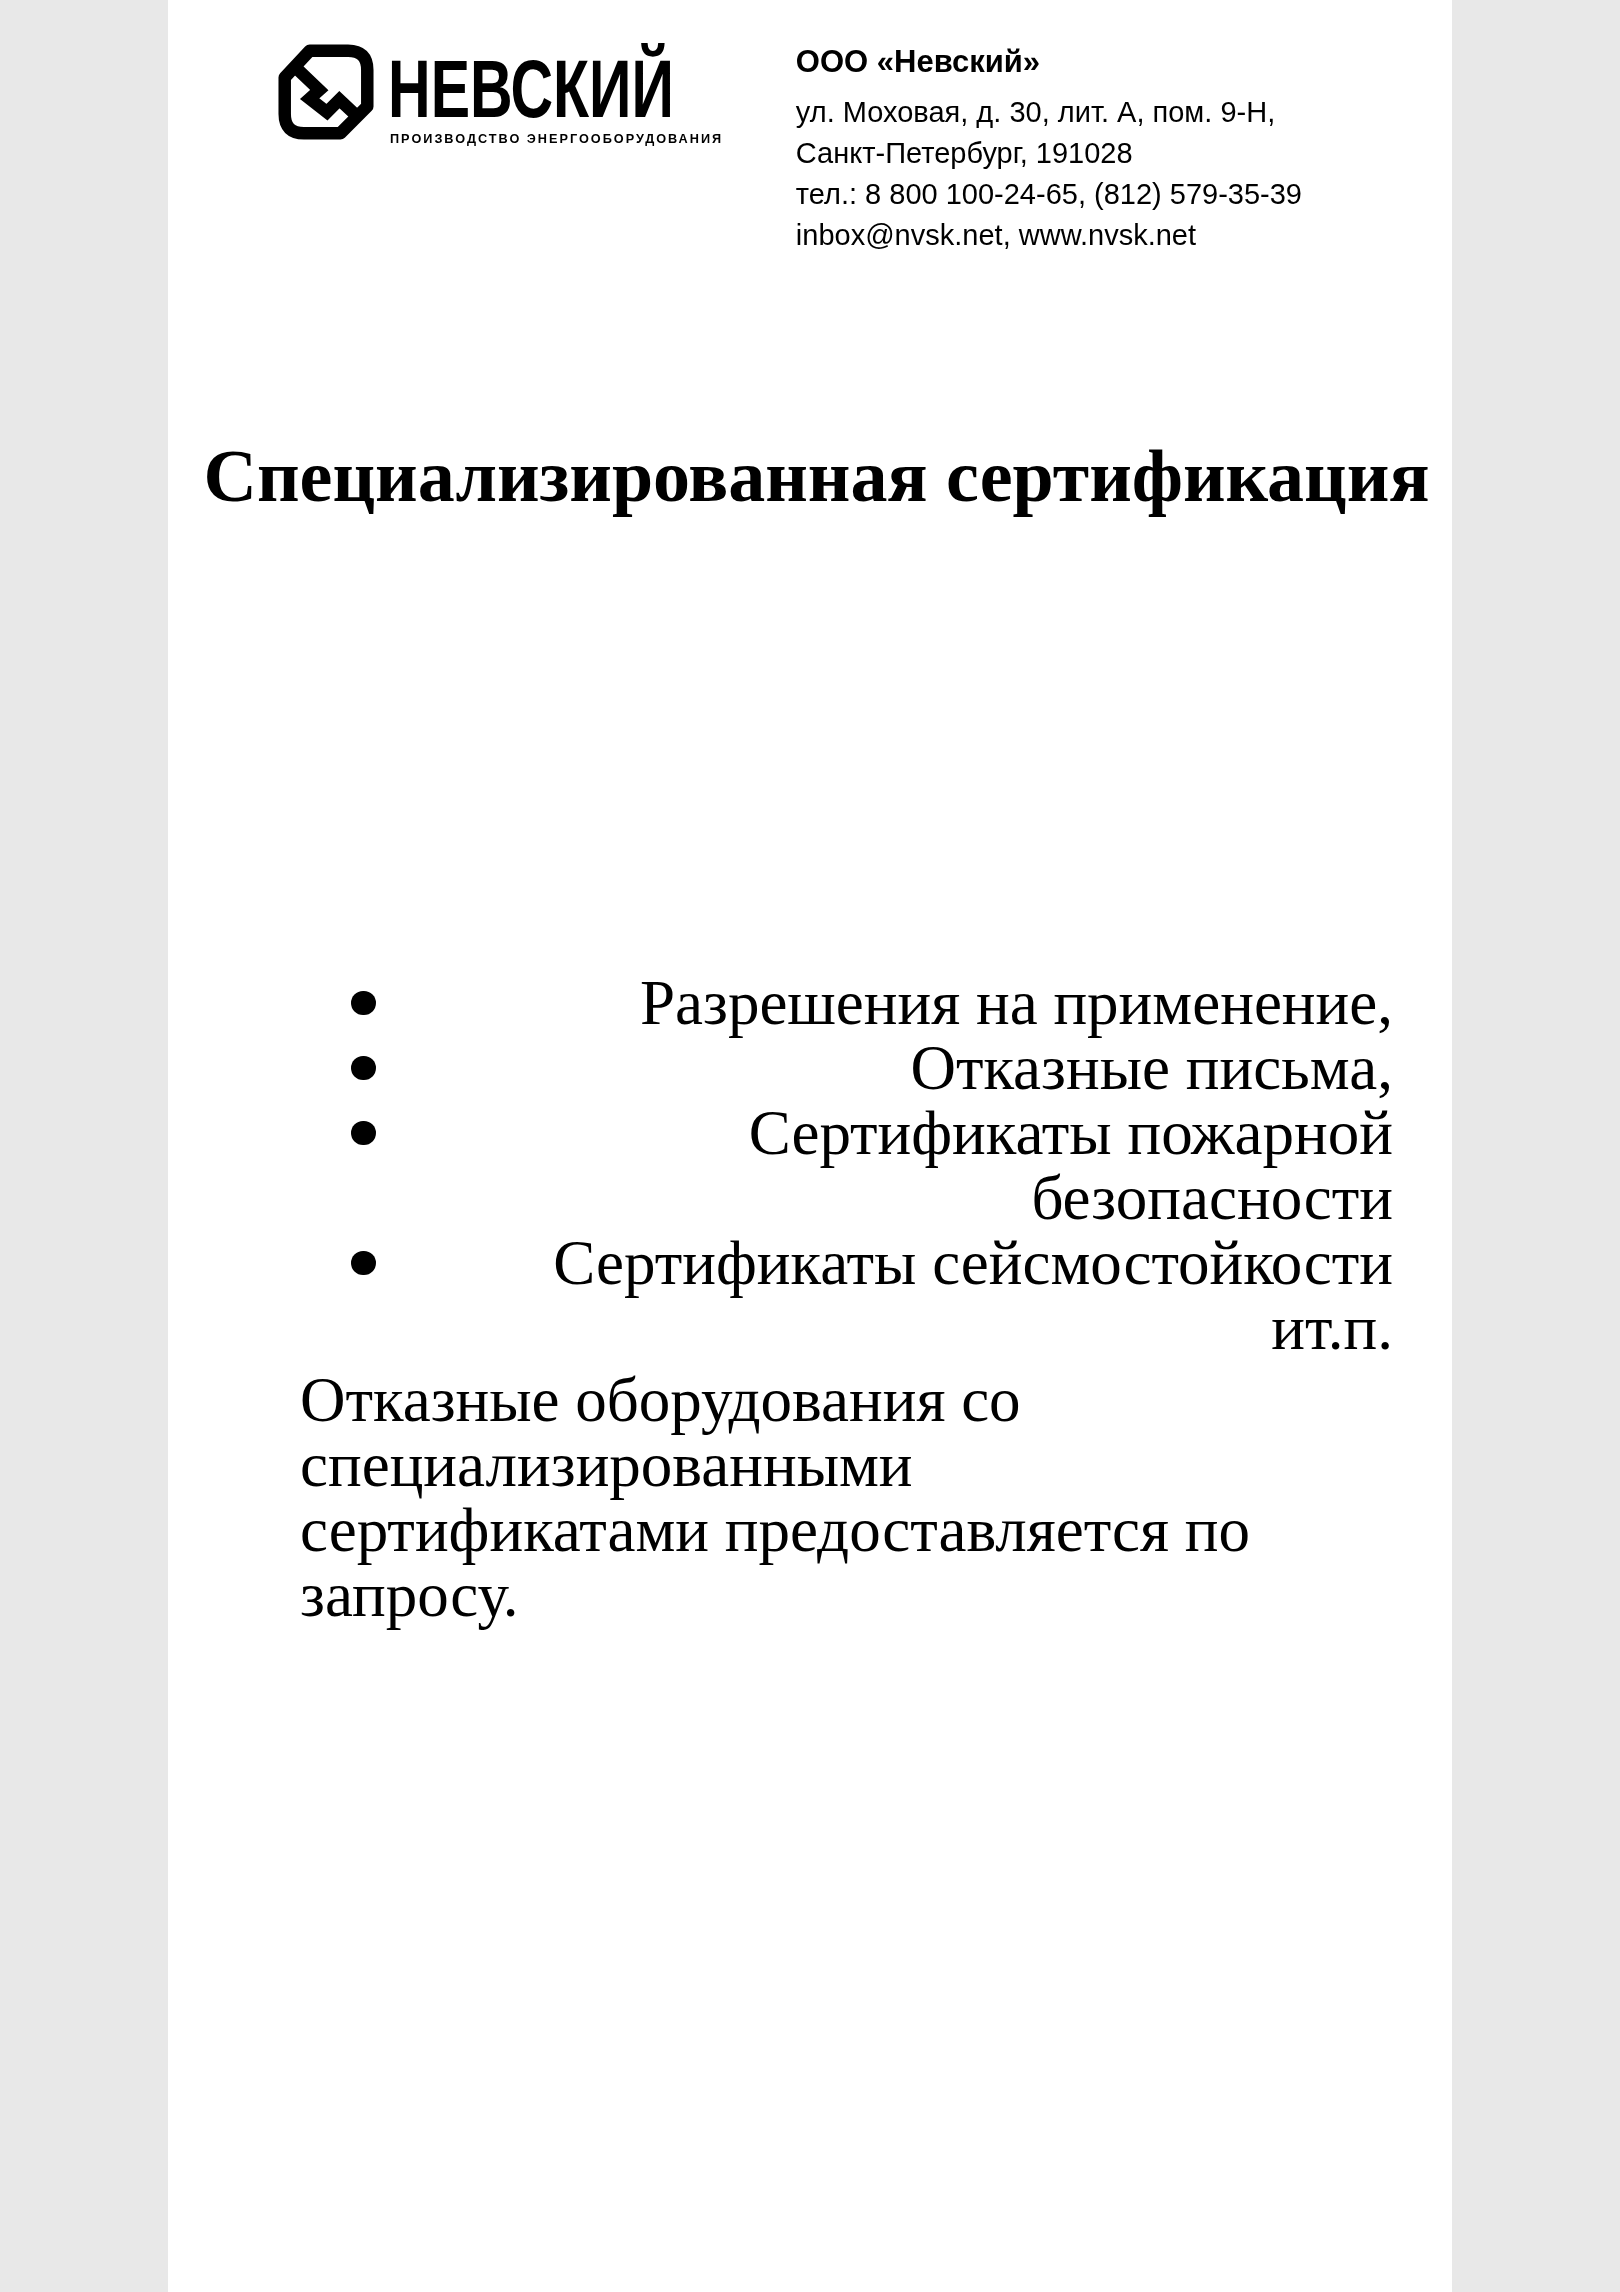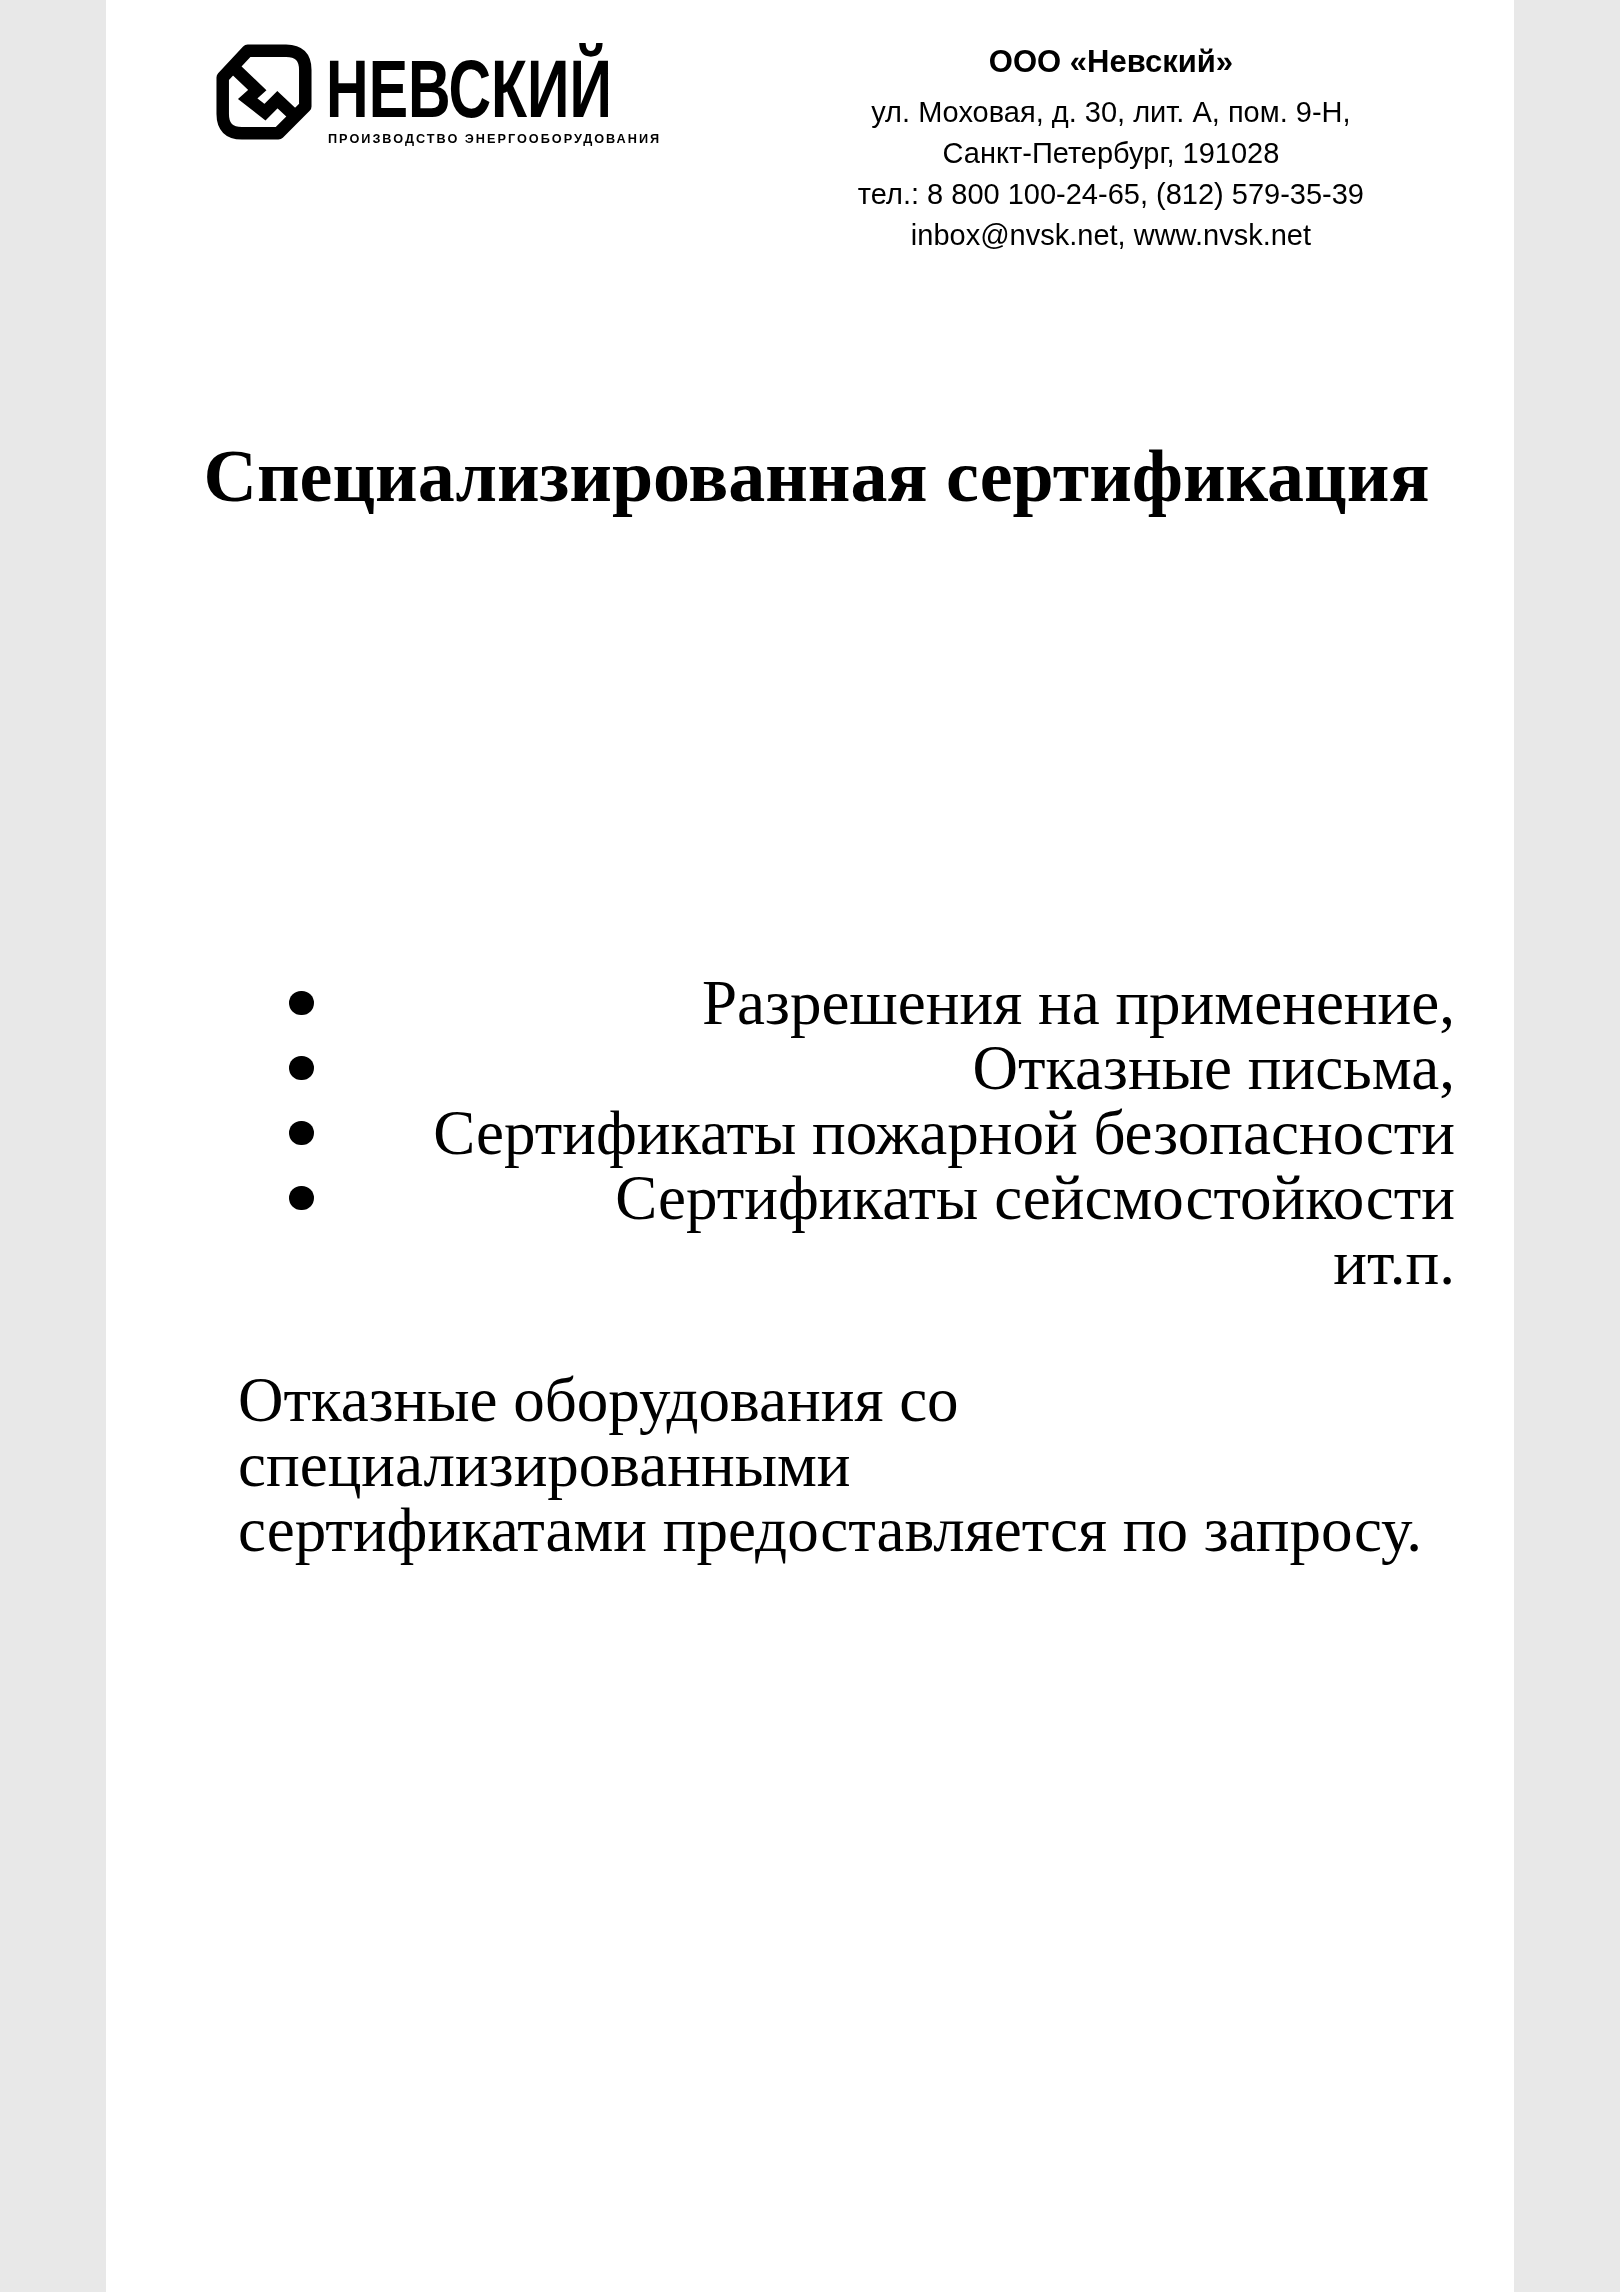--- a/index.html
+++ b/index.html
@@ -1,18 +1,18 @@
 <!DOCTYPE html>
 <html><head>
 <meta charset="utf-8">
 <style>
   html, body { margin: 0; padding: 0; background: #e8e8e8; }
   .page {
     position: relative;
-    width: 1408px;
+    width: 1284px;
     height: 2293px;
     background: #ffffff;
     color: #000000;
     overflow: hidden;
     margin: 0 auto;
     font-family: "Liberation Serif", serif;
   }
 
   
   .logo-mark {
@@ -46,21 +46,21 @@
     letter-spacing: 2px;
     white-space: nowrap;
     color: #000;
   }
 
   
   .contact {
     position: absolute;
     top: 39px;
     right: 150px;
-    text-align: center;
+    text-align: left;
     font-family: "Liberation Sans", sans-serif;
     font-size: 29px;
     line-height: 41px;
     color: #000;
   }
   .contact .company {
     font-size: 31px;
     font-weight: 700;
     line-height: 45px;
     margin-bottom: 7.8px;

